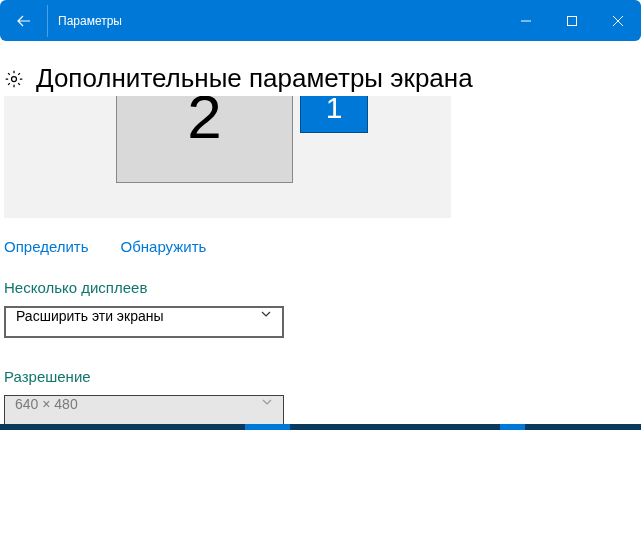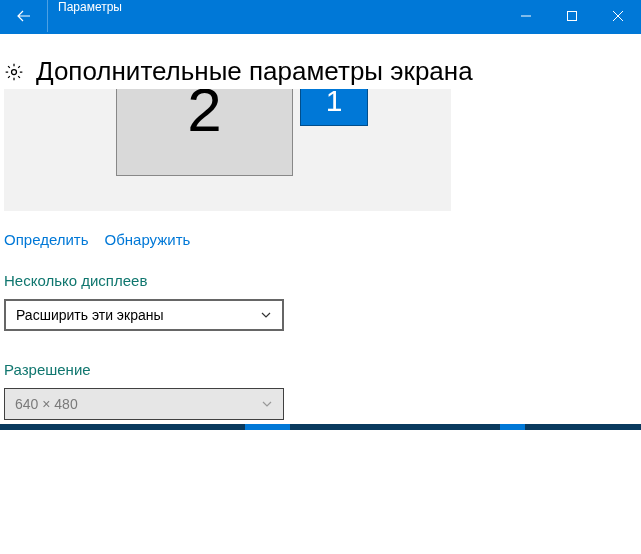--- a/index.html
+++ b/index.html
@@ -5,25 +5,27 @@
   * { box-sizing: border-box; margin: 0; padding: 0; }
   body {
     font-family: "Segoe UI", Tahoma, sans-serif;
     background: #ffffff;
     width: 641px;
     height: 554px;
     overflow: hidden;
     position: relative;
   }
   .titlebar {
-    height: 34px;
+    height: 41px;
     background: #0078d7;
     color: #ffffff;
     display: flex;
+    align-items: center;
     font-size: 12px;
+    border-radius: 6px;
   }
   .titlebar .back {
     width: 48px;
     height: 32px;
     display: flex;
     align-items: center;
     justify-content: center;
     border-right: 1px solid rgba(255,255,255,0.3);
   }
   .titlebar .back svg { stroke: #fff; }
@@ -82,40 +84,40 @@
     border: 1px solid #004e8c;
     display: flex;
     align-items: center;
     justify-content: center;
     font-size: 30px;
     font-weight: 300;
     color: #fff;
   }
   .links {
     display: flex;
-    gap: 16px;
+    gap: 32px;
     margin-bottom: 24px;
   }
   .links a {
     color: #0078d7;
     text-decoration: none;
     font-size: 15px;
   }
   .section-label {
     font-size: 15px;
     color: #0f766e;
     margin-bottom: 10px;
   }
   .dropdown {
     width: 280px;
     height: 32px;
     border: 2px solid #666;
     background: #fff;
     display: flex;
-    align-items: center;
+    align-items: flex-start;
     justify-content: space-between;
     padding: 0 10px;
     font-size: 14px;
     color: #000;
     margin-bottom: 30px;
   }
   .dropdown.disabled {
     border: 1px solid #404040;
     background: #e6e6e6;
     color: #7a7a7a;

